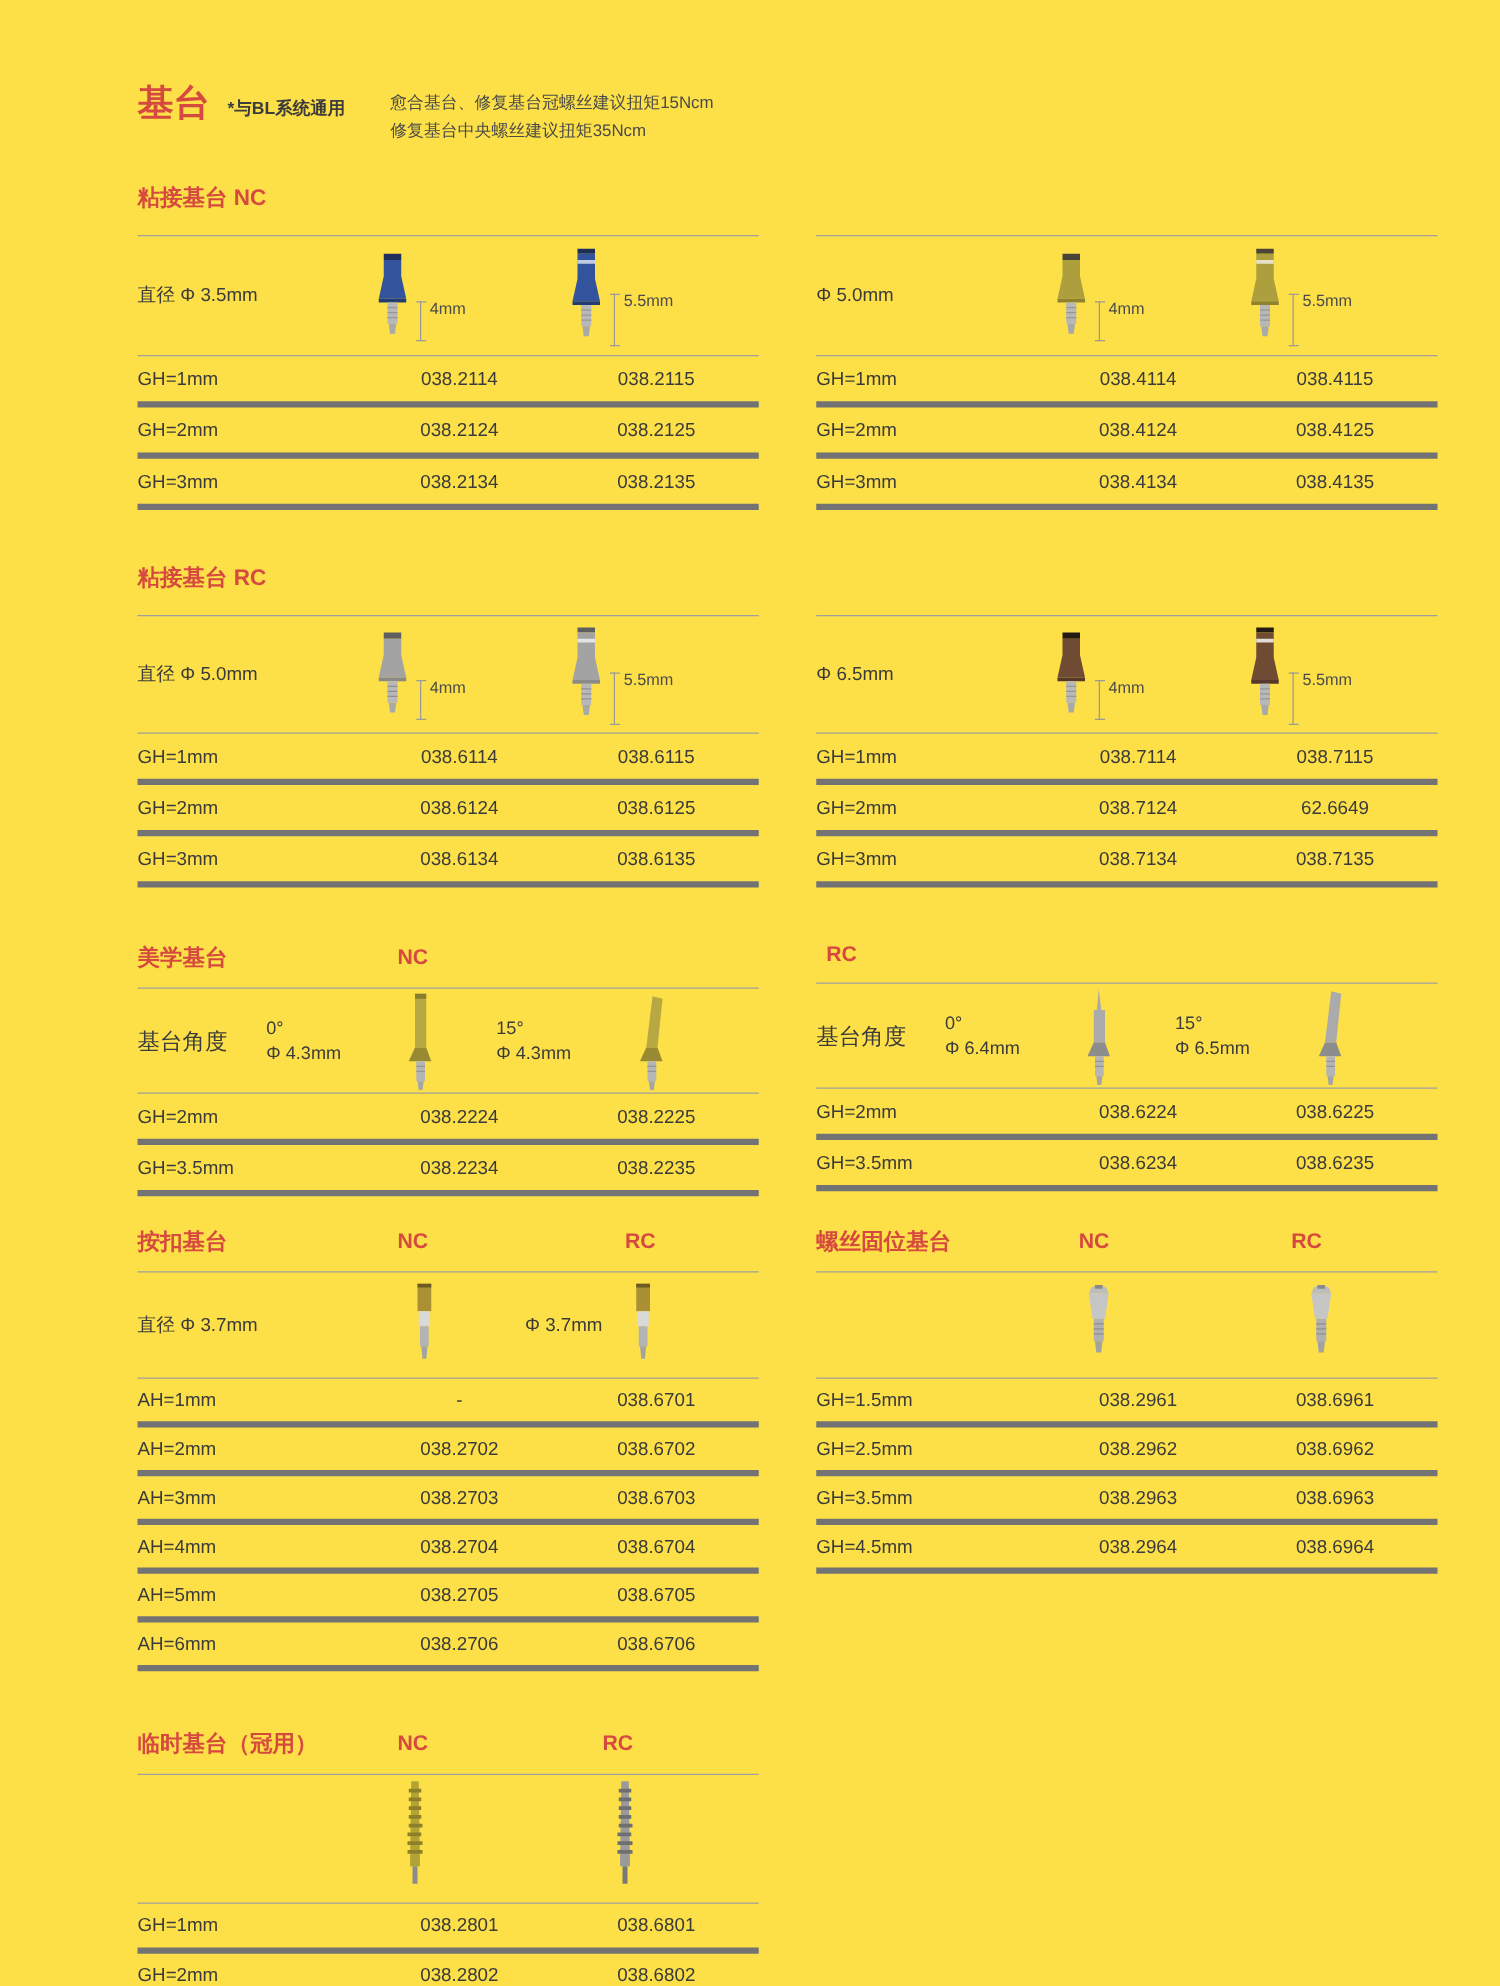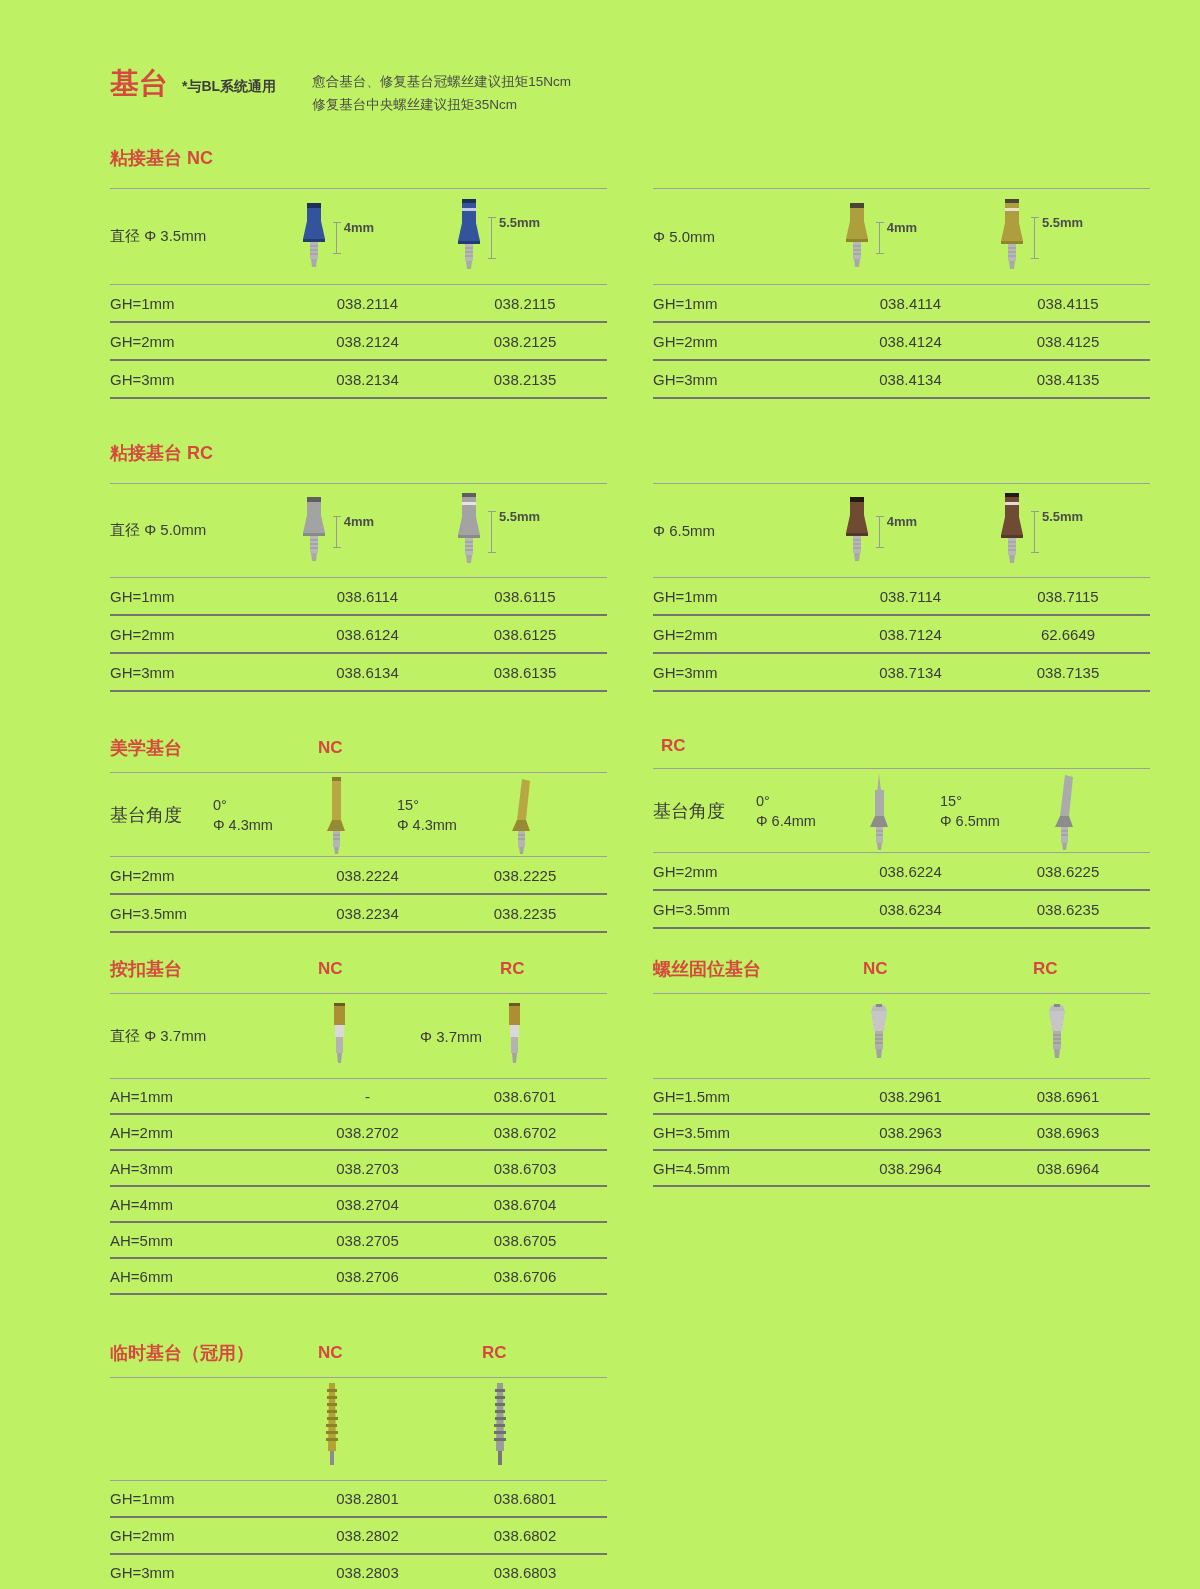--- a/index.html
+++ b/index.html
@@ -1,17 +1,17 @@
 <!DOCTYPE html>
 <html><head>
 <meta charset="utf-8">
 <style>
   html,body{margin:0;padding:0;background:#ffffff;}
   .page{
-    width:1200px;height:1589px;background:#bef264;box-sizing:border-box;
+    width:1200px;height:1589px;background:#fde047;box-sizing:border-box;
     padding:66px 50px 0 110px;overflow:hidden;position:relative;
     font-family:"Liberation Sans",sans-serif;color:#3b3b3b;
   }
   .accent{color:#d6493f;}
   
   .page-header{display:flex;align-items:flex-start;}
   .title{font-size:29px;font-weight:bold;margin:0;line-height:34px;}
   .subtitle{font-size:14px;font-weight:bold;color:#3c3c3c;margin:12px 0 0 14px;}
   .notes{margin:4px 0 0 36px;font-size:13.5px;color:#4a4a4a;line-height:23px;}
   
@@ -21,35 +21,35 @@
   .headrow .sec-heading{width:190px;}
   .colhead{font-size:17px;font-weight:bold;color:#d6493f;width:60px;}
   .two-col{display:flex;gap:46px;align-items:flex-start;}
   .half{width:497px;}
   .mb18{margin-bottom:18px;} .mb12{margin-bottom:12px;}
   
   .figrow{display:flex;align-items:center;border-top:1px solid #9f9f9f;border-bottom:1px solid #9f9f9f;box-sizing:border-box;}
   .h97{height:97px;} .h95{height:95px;} .h85{height:85px;} .h86{height:86px;} .h104{height:104px;}
   .figlabel{width:185px;font-size:15px;color:#3b3b3b;}
   .figlabel2{width:64px;font-size:15px;color:#3b3b3b;margin-left:69px;}
-  .figitem{display:flex;align-items:center;width:172px;font-weight:bold;}
+  .figitem{display:flex;align-items:flex-end;width:172px;}
   .figitem.first{margin-left:20px;}
   .fig{flex:0 0 auto;}
   .measure{display:flex;align-items:flex-start;margin-left:5px;margin-top:1px;}
   .mline{width:5px;height:32px;border-left:1px solid #9a9a9a;position:relative;margin-top:2px;}
   .mline.tall{height:42px;}
   .mline::before,.mline::after{content:"";position:absolute;left:-4px;width:8px;height:1px;background:#9a9a9a;}
   .mline::before{top:0;} .mline::after{bottom:0;}
   .mtext{font-size:13px;color:#4c4c4c;margin-left:2px;}
   
   .es-label{width:95px;font-size:18px;}
   .es-group{display:flex;align-items:center;}
   .es-text{width:82px;font-size:14.5px;line-height:20px;color:#3b3b3b;}
   
-  .trow{display:grid;grid-template-columns:180px 155px 160px;align-items:center;border-bottom:2px solid #737373;height:36px;}
+  .trow{display:grid;grid-template-columns:180px 155px 160px;align-items:center;border-bottom:5px solid #737373;height:36px;}
   .trow.r34{height:34px;} .trow.r35{height:35px;}
   .tlabel{font-size:15px;color:#3b3b3b;}
   .tcode{font-size:15px;color:#3b3b3b;text-align:center;}
 </style>
 </head>
 <body>
 
 <div class="page">
 
   <div class="page-header">
@@ -446,20 +446,25 @@
               <rect x="12" y="30" width="8" height="18" fill="#b0b0b0"></rect>
               <path d="M12 34 h8 M12 38 h8 M12 42 h8" stroke="#8e8e8e" fill="none"></path>
               <path d="M13 48 L19 48 L18 57 L14 57 Z" fill="#a2a2a2"></path>
             </svg>
         </div>
         <div class="tbl">
           <div class="trow r34">
               <span class="tlabel">GH=1.5mm</span>
               <span class="tcode">038.2961</span>
               <span class="tcode">038.6961</span>
+            </div>
+          <div class="trow r34">
+              <span class="tlabel">GH=2.5mm</span>
+              <span class="tcode">038.2962</span>
+              <span class="tcode">038.6962</span>
             </div>
           <div class="trow r34">
               <span class="tlabel">GH=3.5mm</span>
               <span class="tcode">038.2963</span>
               <span class="tcode">038.6963</span>
             </div>
           <div class="trow r34">
               <span class="tlabel">GH=4.5mm</span>
               <span class="tcode">038.2964</span>
               <span class="tcode">038.6964</span>

